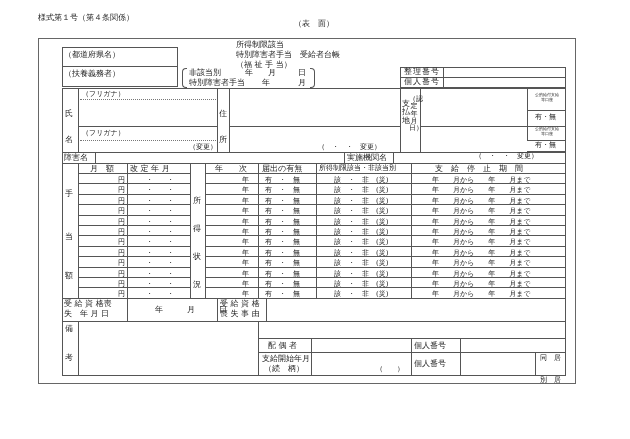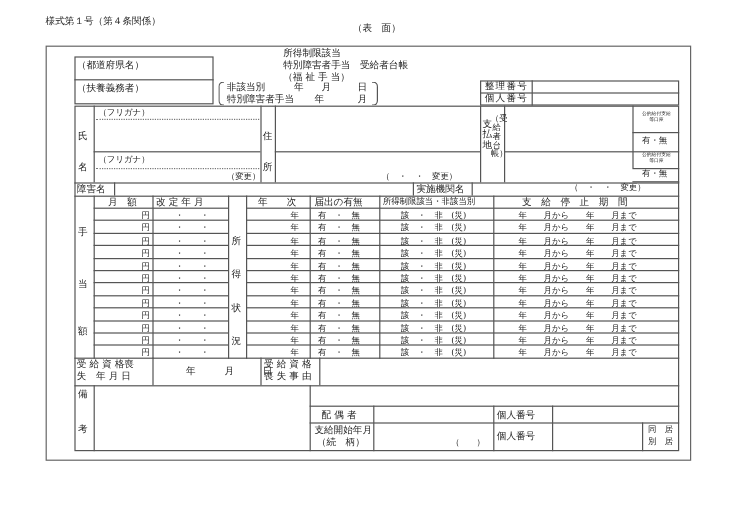--- a/index.html
+++ b/index.html
@@ -82,21 +82,21 @@
 <div class="t7" style="left:318px;top:144px;word-spacing:6px;">（　・　・　変更）</div>
 
 <div class="vl" style="left:400px;top:88px;height:64px;"></div>
 <div class="vl" style="left:420px;top:88px;height:64px;"></div>
 <div class="hl" style="left:420px;top:126px;width:146px;"></div>
 <div class="vl" style="left:527px;top:88px;height:52px;"></div>
 <div class="hl" style="left:527px;top:110px;width:39px;"></div>
 <div class="hl" style="left:527px;top:140px;width:39px;"></div>
 <div class="hl" style="left:527px;top:151px;width:39px;"></div>
 <div class="vt" style="left:401px;top:100px;">支払地</div>
-<div class="vt" style="left:409px;top:96px;font-size:7px;">（受給者台帳）</div>
+<div class="vt" style="left:409px;top:96px;font-size:7px;">（認定年月日）</div>
 <div class="abs" style="left:421px;top:89px;width:105px;height:36px;"></div>
 <div class="abs" style="left:421px;top:127px;width:105px;height:13px;"></div>
 <div class="t4" style="left:528px;top:93px;width:38px;"><span>公的給付支給</span><br><span>等口座</span></div>
 <div class="t7" style="left:535px;top:114px;">有・無</div>
 <div class="t4" style="left:528px;top:127px;width:38px;"><span>公的給付支給</span><br><span>等口座</span></div>
 <div class="t7" style="left:535px;top:142px;">有・無</div>
 <div class="t7" style="left:475px;top:153px;word-spacing:6px;">（　・　・　変更）</div>
 
 <div class="hl" style="left:62px;top:163px;width:504px;"></div>
 <div class="vl" style="left:95px;top:152px;height:11px;"></div>
@@ -282,13 +282,13 @@
 <div class="abs" style="left:312px;top:339px;width:98px;height:12px;"></div>
 <div class="t" style="left:414px;top:342px;">個人番号</div>
 <div class="abs" style="left:461px;top:339px;width:104px;height:12px;"></div>
 <div class="t" style="left:262px;top:355px;">支給開始年月</div>
 <div class="t" style="left:264px;top:365px;">（続　柄）</div>
 <div class="abs" style="left:312px;top:353px;width:98px;height:22px;"></div>
 <div class="t7" style="left:376px;top:366px;">（　　）</div>
 <div class="t" style="left:414px;top:360px;">個人番号</div>
 <div class="abs" style="left:461px;top:353px;width:73px;height:22px;"></div>
 <div class="t7" style="left:540px;top:355px;">同　居</div>
-<div class="t7" style="left:540px;top:365px;">別　居</div>
+<div class="t7" style="left:540px;top:377px;">別　居</div>
 
 </body></html>

